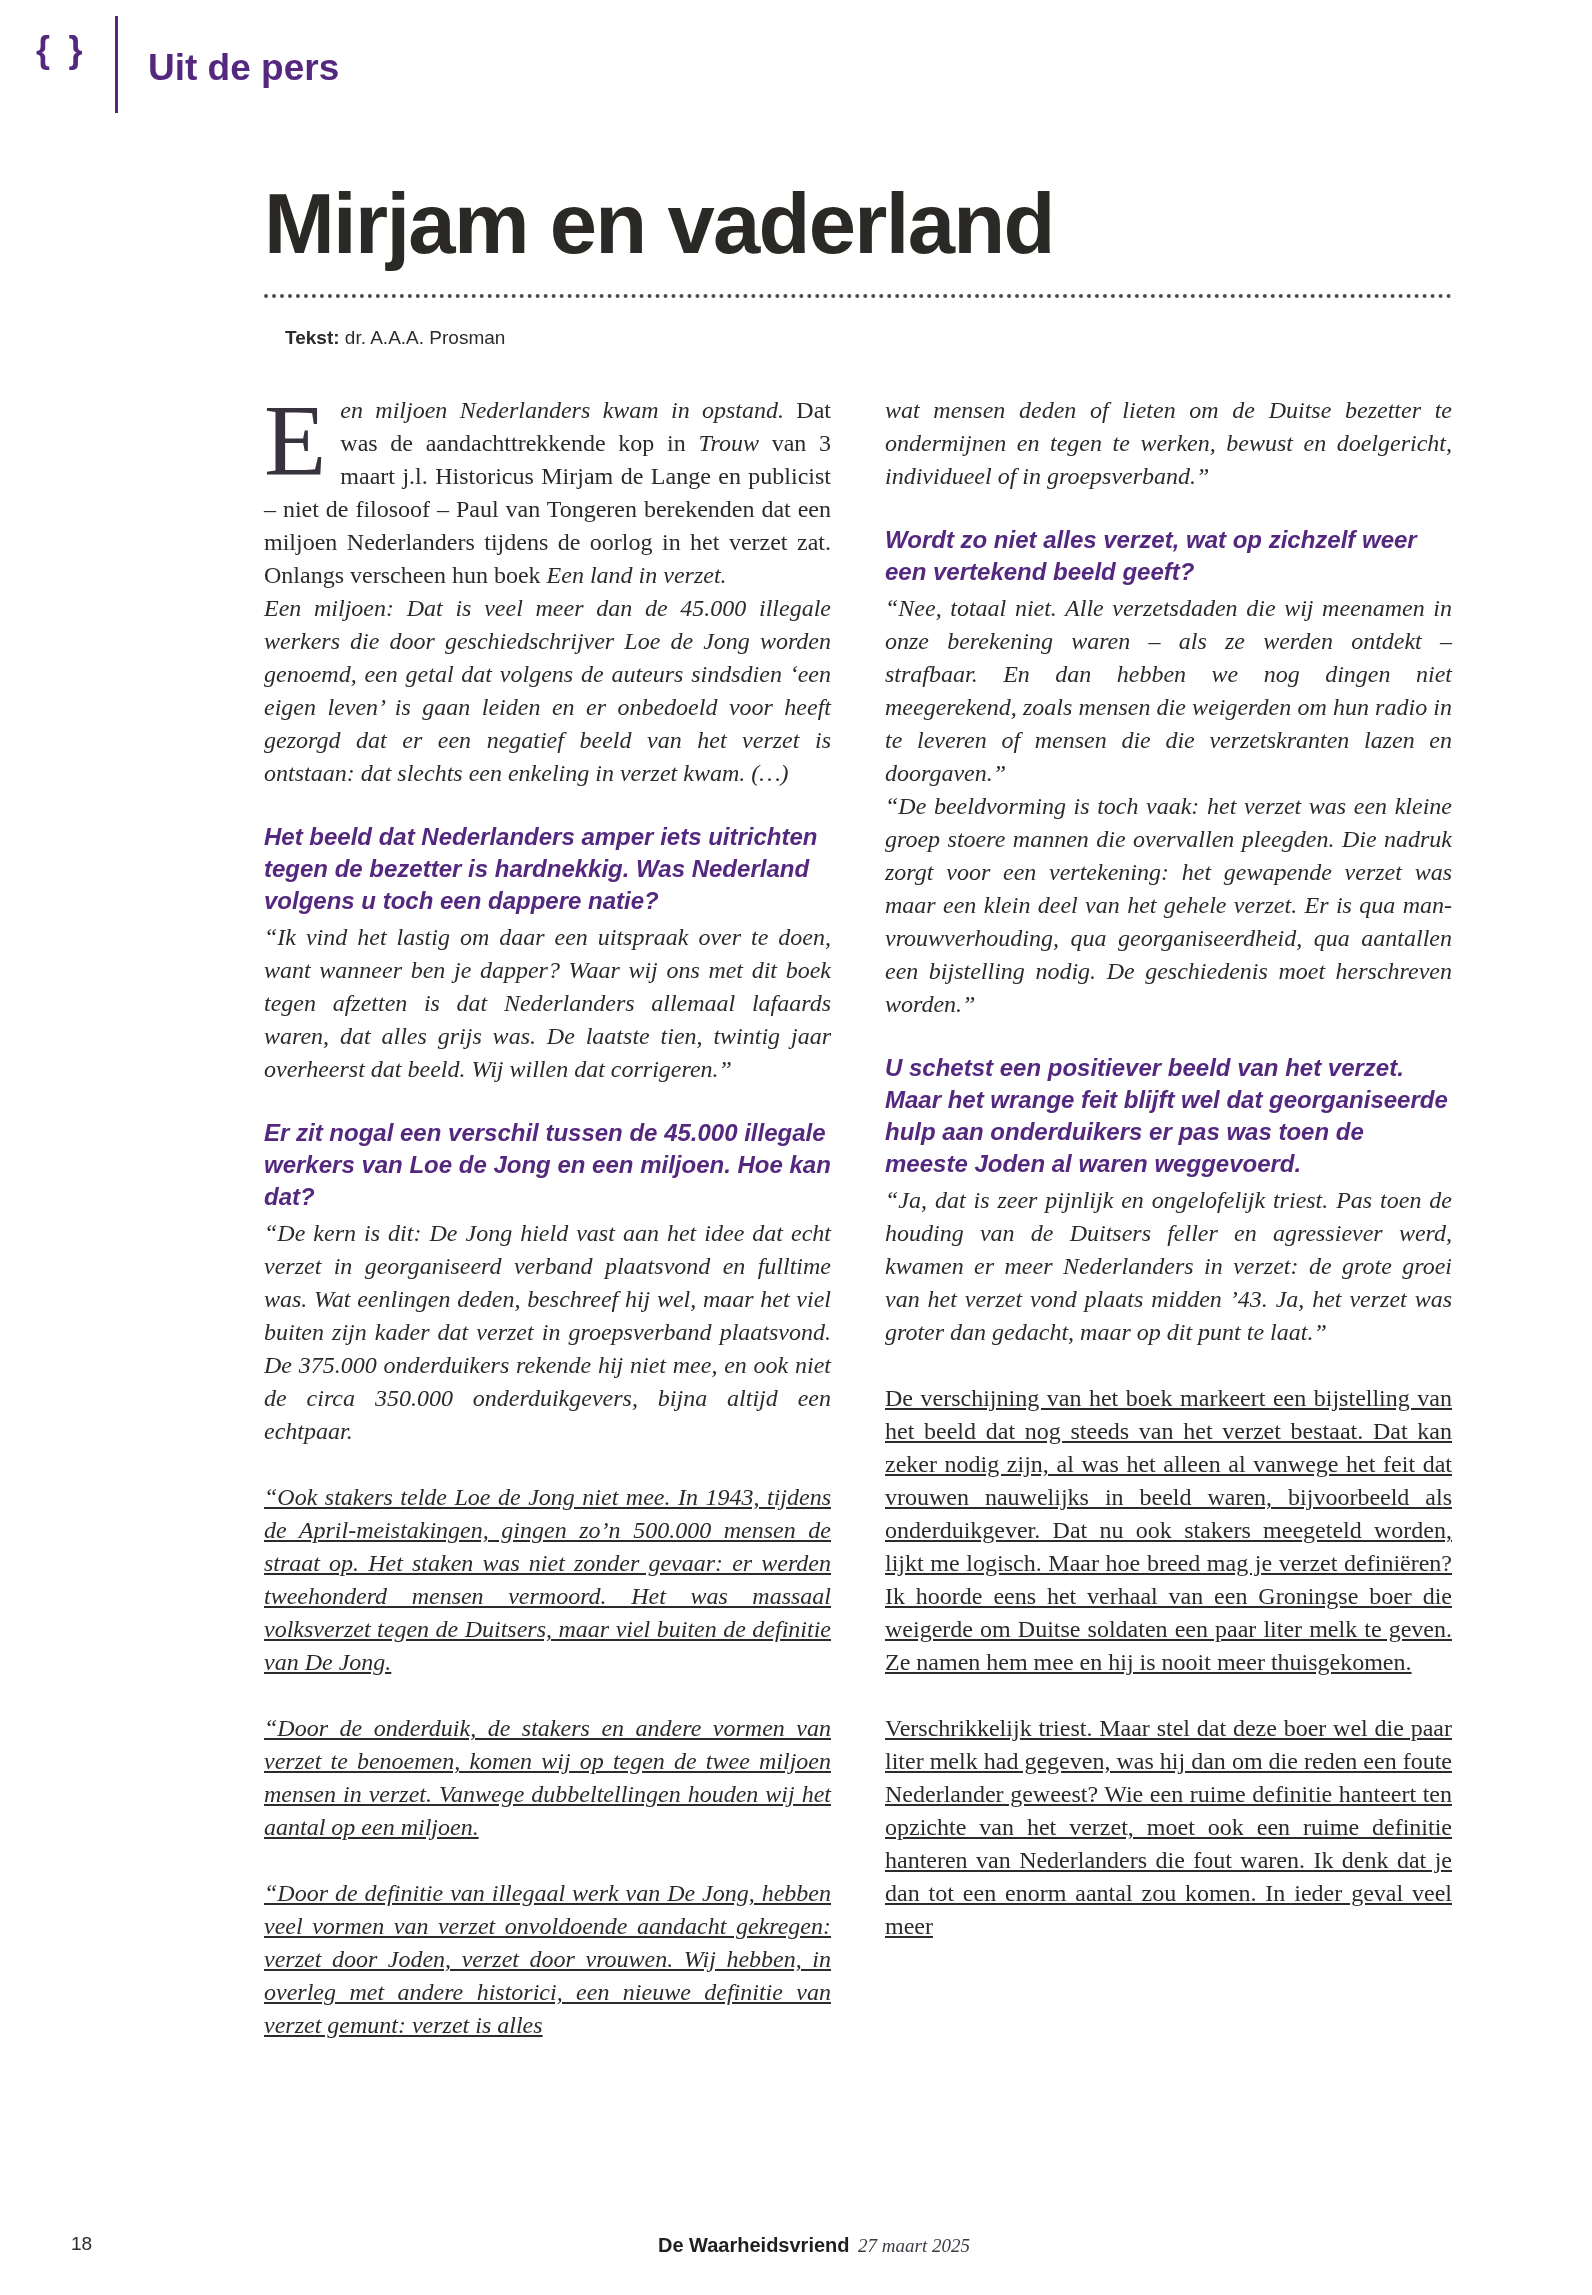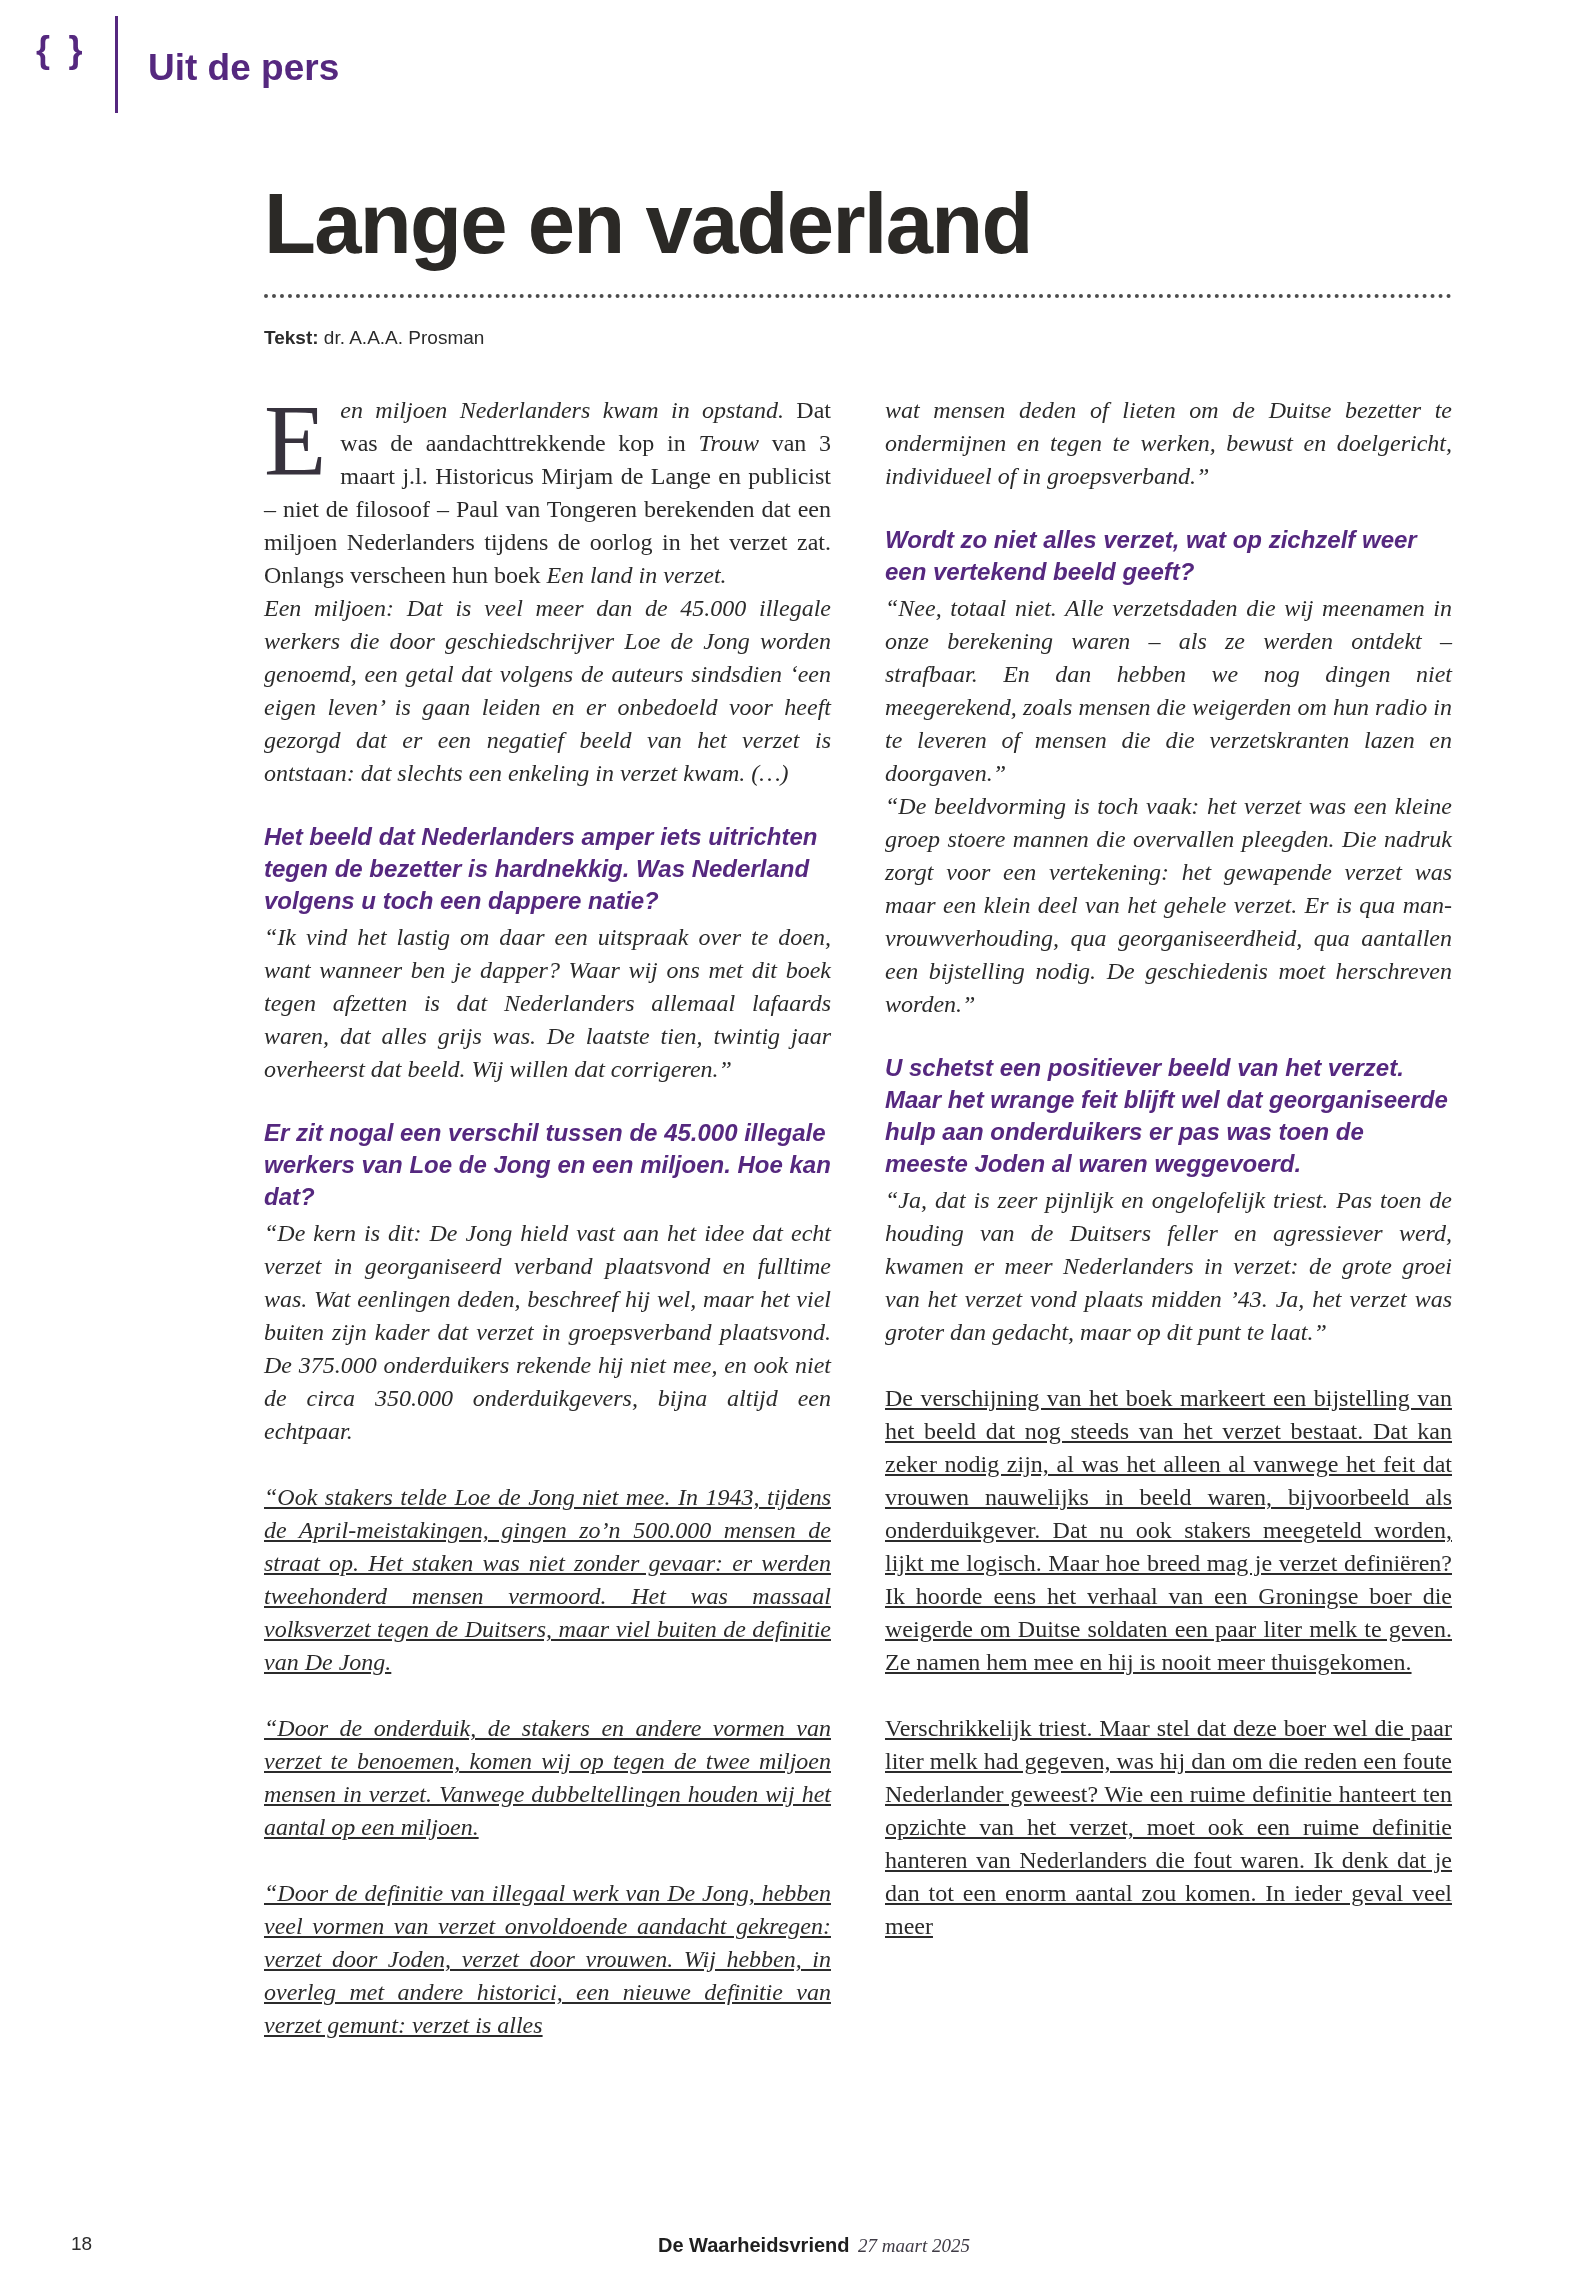--- a/index.html
+++ b/index.html
@@ -43,21 +43,21 @@
     color: #2b2926;
   }
   .dotted-rule {
     margin-top: 26px;
     height: 0;
     border-bottom: 4.3px dotted #4c4c4c;
   }
   .byline {
     margin-top: 29px;
     font-family: "Liberation Sans", "DejaVu Sans", sans-serif;
-    font-size: 19px; color: #2b2b2b;
+    font-size: 19px; color: #2b2b2b; margin-left: 21px;
   }
   .byline .byline-label { font-weight: 700; }
 
   .columns { margin-top: 45px; display: flex; gap: 54px; }
   .col { flex: 1; min-width: 0; }
 
   .body-para {
     font-size: 24px;
     line-height: 33px;
     text-align: justify;
@@ -113,21 +113,21 @@
 </head>
 <body>
 
 <div class="page">
 
   <div class="brace-symbol">{ }</div>
   <div class="kicker-rule"></div>
   <div class="kicker-label">Uit de pers</div>
 
   <div class="content">
-    <h1 class="title">Lange en vaderland</h1>
+    <h1 class="title">Mirjam en vaderland</h1>
     <div class="dotted-rule"></div>
     <div class="byline">
       <span class="byline-label">Tekst:</span><span> dr. A.A.A. Prosman</span>
     </div>
 
     <div class="columns">
       <div class="col">
           <p class="body-para"><span class="dropcap">E</span><span class="it">en miljoen Nederlanders kwam in opstand.</span><span class="rm"> Dat was de aandachttrekkende kop in </span><span class="it">Trouw</span><span class="rm"> van 3 maart j.l. Historicus Mirjam de Lange en publicist – niet de filosoof – Paul van Tongeren berekenden dat een miljoen Nederlanders tijdens de oorlog in het verzet zat. Onlangs verscheen hun boek </span><span class="it">Een land in verzet.</span></p>
           <p class="body-para"><span class="it">Een miljoen: Dat is veel meer dan de 45.000 illegale werkers die door geschiedschrijver Loe de Jong worden genoemd, een getal dat volgens de auteurs sindsdien ‘een eigen leven’ is gaan leiden en er onbedoeld voor heeft gezorgd dat er een negatief beeld van het verzet is ontstaan: dat slechts een enkeling in verzet kwam. (…)</span></p>
           <h3 class="q-heading">Het beeld dat Nederlanders amper iets uitrichten tegen de bezetter is hardnekkig. Was Nederland volgens u toch een dappere natie?</h3>

